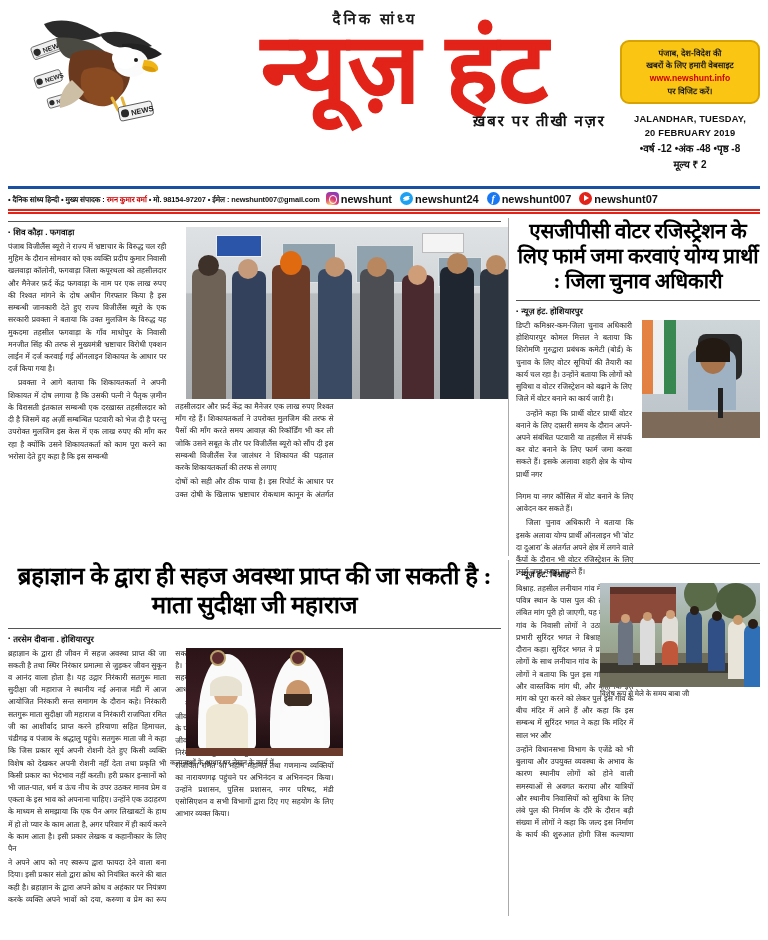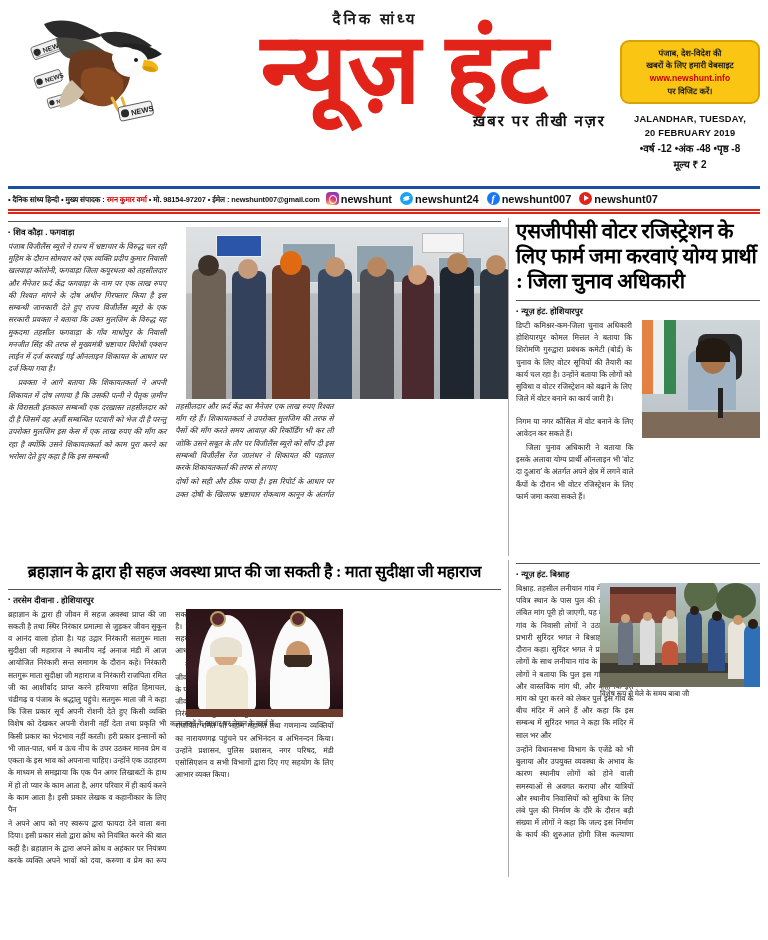--- a/index.html
+++ b/index.html
@@ -77,22 +77,22 @@
   .left-sec { flex: 0 0 500px; padding-right: 7px; }
   .vdiv { flex: 0 0 1px; background: #aaa; }
   .right-sec { flex: 1 1 auto; padding-left: 7px; }
 
   .headline {
     font-family: "Liberation Serif", serif;
     font-weight: bold; color: #000; line-height: 1.22;
     text-align: center; letter-spacing: -0.2px;
   }
   .h-main { font-size: 25.5px; padding: 1px 0 4px; }
-  .h-right { font-size: 20.5px; padding: 1px 0 3px; text-align: left; }
-  .h-mid { font-size: 16px; padding: 2px 0 4px; }
+  .h-right { font-size: 20.5px; padding: 1px 0 3px; text-align: center; }
+  .h-mid { font-size: 24px; padding: 2px 0 4px; }
   .h-br { font-size: 19.5px; padding: 2px 0 3px; }
 
   .hr-thin { height: 1px; background: #555; margin: 3px 0 4px; }
 
   .byline {
     font-size: 8.3px; font-weight: bold; color: #111; margin: 1px 0 4px;
     font-family: "Liberation Sans", sans-serif;
   }
   .byline::before { content: "\25AA"; font-size: 6px; margin-right: 3px; vertical-align: 1.5px; }
 
@@ -225,21 +225,21 @@
   </div>
   <div class="rule-red"></div>
   <div class="rule-red" style="margin-bottom:0"></div>
 
   <div class="content sec">
 
     <div class="left-sec">
       <div class="hr-thin"></div>
       <div class="byline">शिव कौड़ा . फगवाड़ा</div>
 
-      <div style="position:relative; height:268px;font-style:italic;">
+      <div style="position:relative; height:268px;">
 
         <div class="photo ph-office" style="position:absolute; left:178px; top:-14px; width:322px; height:172px;">
           <div class="ph-board" style="left:30px;top:8px;width:46px;height:22px;"></div>
           <div class="ph-sign" style="left:236px;top:6px;width:42px;height:20px;"></div>
           <div class="ph-win" style="left:96px;top:16px;width:54px;height:40px;"></div>
           <div class="ph-win" style="left:170px;top:18px;width:58px;height:38px;"></div>
           <div class="ph-win" style="left:252px;top:30px;width:44px;height:30px;"></div>
 
           <div class="fig" style="left:6px;width:34px;height:130px;background:#6e6256;"></div>
           <div class="head-c" style="left:12px;top:28px;width:21px;height:21px;background:#3d3129;"></div>
@@ -281,20 +281,21 @@
           <div style="position:absolute;left:56px;top:14px;width:44px;height:46px;background:#2a2a2a;border-radius:8px"></div>
           <div style="position:absolute;left:46px;top:30px;width:48px;height:60px;background:#9fb2c4;border-radius:10px 10px 0 0"></div>
           <div style="position:absolute;left:58px;top:24px;width:26px;height:30px;background:#a8744c;border-radius:50%"></div>
           <div style="position:absolute;left:54px;top:18px;width:34px;height:24px;background:#241a14;border-radius:50% 50% 0 0"></div>
           <div style="position:absolute;left:0;bottom:0;width:118px;height:26px;background:#7d6a58"></div>
           <div style="position:absolute;left:76px;bottom:20px;width:5px;height:30px;background:#222"></div>
         </div>
 
         <div class="body-text">
           <p class="noind" style="width:116px">डिप्टी कमिश्नर-कम-जिला चुनाव अधिकारी होशियारपुर कोमल मित्तल ने बताया कि शिरोमणि गुरुद्वारा प्रबंधक कमेटी (बोर्ड) के चुनाव के लिए वोटर सूचियों की तैयारी का कार्य चल रहा है। उन्होंने बताया कि लोगों को सुविधा व वोटर रजिस्ट्रेशन को बढ़ाने के लिए जिले में वोटर बनाने का कार्य जारी है।</p>
+          <p style="width:116px">उन्होंने कहा कि प्रार्थी वोटर प्रार्थी वोटर बनाने के लिए दफ़्तरी समय के दौरान अपने-अपने संबंधित पटवारी या तहसील में संपर्क कर वोट बनाने के लिए फार्म जमा करवा सकते हैं। इसके अलावा शहरी क्षेत्र के योग्य प्रार्थी नगर</p>
           <div class="cols2" style="margin-top:10px">
             <p class="noind">निगम या नगर कौंसिल में वोट बनाने के लिए आवेदन कर सकते हैं।</p>
             <p>जिला चुनाव अधिकारी ने बताया कि इसके अलावा योग्य प्रार्थी ऑनलाइन भी 'वोट दा दुआरा' के अंतर्गत अपने क्षेत्र में लगने वाले कैंपों के दौरान भी वोटर रजिस्ट्रेशन के लिए फार्म जमा करवा सकते हैं।</p>
           </div>
         </div>
       </div>
     </div>
   </div>
 
   <div class="sec" style="margin-top:4px">

